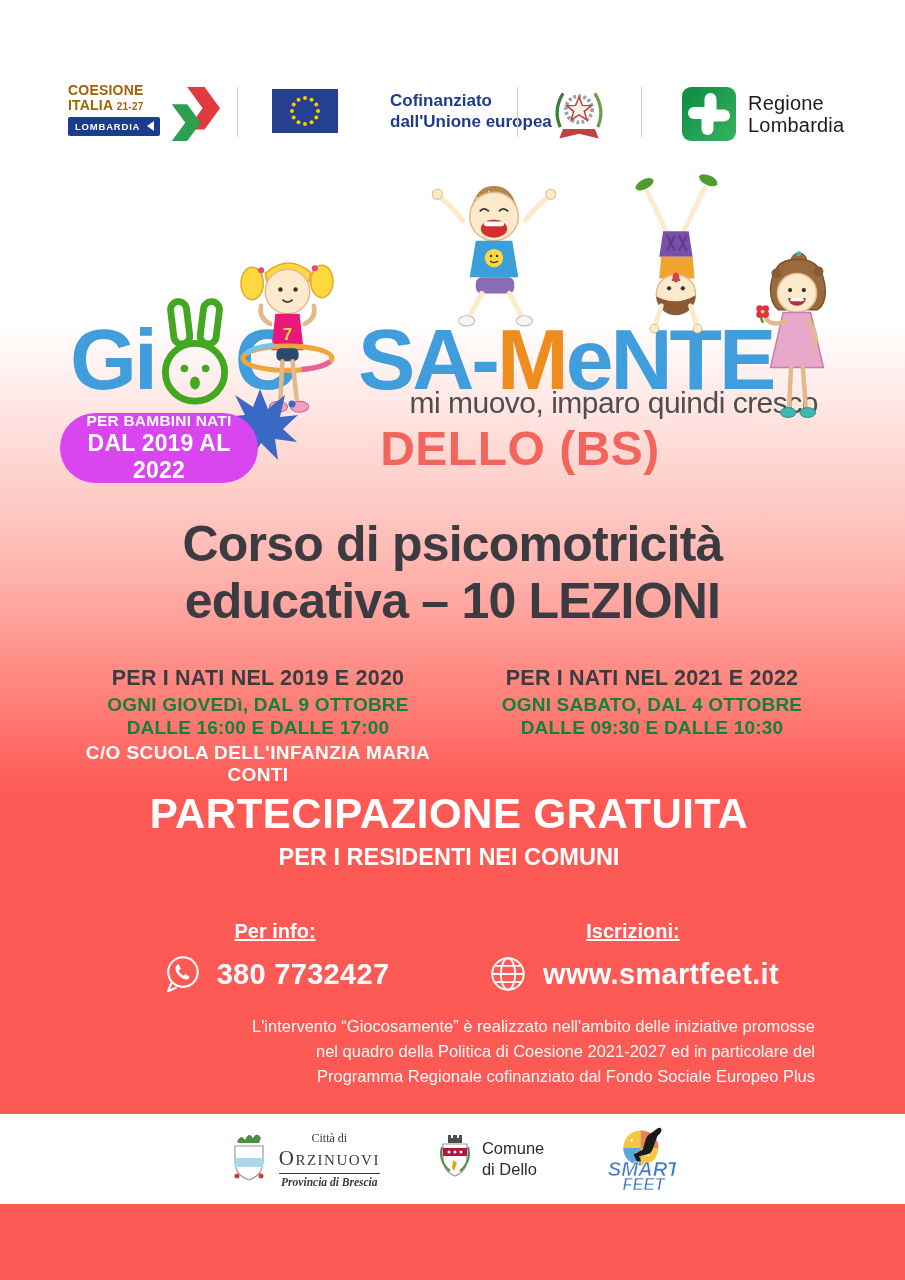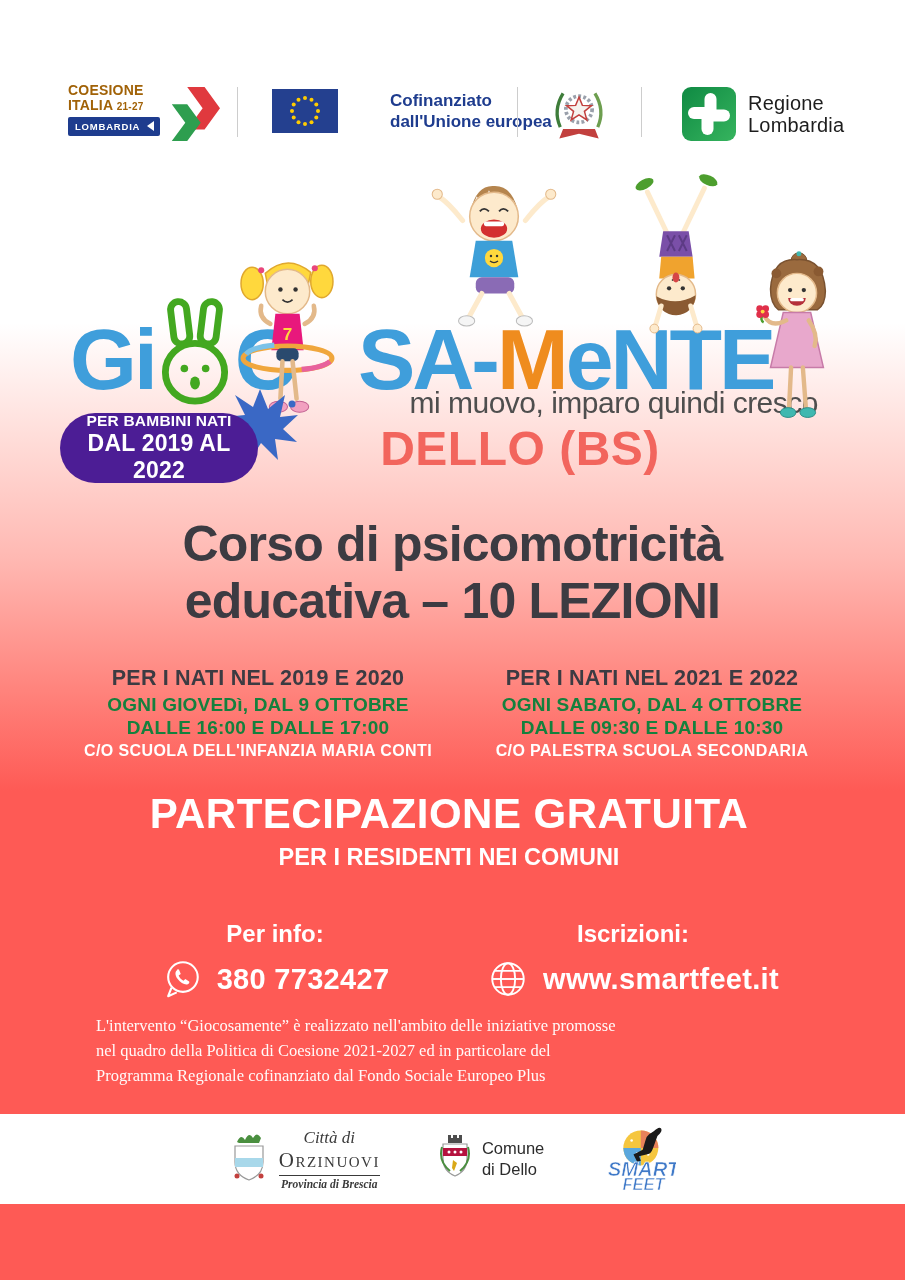--- a/index.html
+++ b/index.html
@@ -26,59 +26,59 @@
   .regione-text{color:#1d1d1d;font-size:20px;line-height:1.12;letter-spacing:.2px;}
 
   
   #wordmark{left:70px;top:303px;height:98px;display:flex;align-items:flex-end;
     font-weight:800;font-size:86px;line-height:.95;color:#3f9edb;letter-spacing:-3px;white-space:nowrap;}
   #wordmark .m-orange{color:#ef8c1e;}
   #wordmark .girl-gap{display:inline-block;width:64px;}
   #tagline{left:330px;top:386px;width:488px;text-align:right;font-size:30px;color:#4e4e4e;letter-spacing:-.5px;}
 
   
-  #badge{left:60px;top:413px;width:198px;height:70px;background:#4c1d95;border-radius:36px;
+  #badge{left:60px;top:413px;width:198px;height:70px;background:#d946ef;border-radius:36px;
     color:#fff;text-align:center;display:flex;flex-direction:column;justify-content:center;z-index:4;}
   #badge .b1{font-size:15.5px;font-weight:800;letter-spacing:.2px;}
   #badge .b2{font-size:23px;font-weight:800;letter-spacing:.2px;}
   #splat{left:222px;top:386px;z-index:3;}
   #location{left:280px;top:421px;width:480px;text-align:center;
     font-size:48px;font-weight:800;color:#f2655d;letter-spacing:.5px;}
 
   
   #main-title{left:0;top:516px;width:905px;text-align:center;
     font-size:50px;font-weight:700;color:#3c3b42;line-height:1.14;letter-spacing:-.8px;}
 
   
   .sched{top:666px;width:400px;text-align:center;}
   .sched .who{font-size:21.5px;font-weight:800;color:#3c3b42;margin-bottom:3px;letter-spacing:.2px;}
   .sched .when,.sched .time{font-size:19px;font-weight:800;color:#15803d;line-height:1.2;letter-spacing:.2px;}
-  .sched .where{font-size:16px;font-weight:800;color:#fff;margin-top:2px;letter-spacing:.4px;}
+  .sched .where{font-size:19px;font-weight:800;color:#fff;margin-top:2px;letter-spacing:.4px;}
 
   
   #free{left:0;top:790px;width:898px;text-align:center;color:#fff;}
   #free .f1{font-size:42px;font-weight:800;letter-spacing:.5px;}
   #free .f2{font-size:23.5px;font-weight:800;margin-top:6px;}
   #free .f3{font-size:24px;font-weight:800;margin-top:3px;}
 
   
   .contact{top:920px;width:370px;text-align:center;color:#fff;}
-  .contact .clabel{font-size:24px;font-weight:700;margin-bottom:10px;}
+  .contact .clabel{font-size:20px;font-weight:700;margin-bottom:10px;text-decoration:underline;}
   .contact .crow{display:flex;align-items:center;justify-content:center;gap:14px;}
   .contact .cvalue{font-size:29px;font-weight:800;letter-spacing:.3px;}
 
   
-  #disclaimer{left:96px;top:1014px;width:745px;text-align:left;
-    color:rgba(255,255,255,.97);font-size:16.5px;line-height:1.5;font-family:Liberation Serif, serif;}
+  #disclaimer{left:70px;top:1014px;width:745px;text-align:right;
+    color:rgba(255,255,255,.97);font-size:16.5px;line-height:1.5;}
 
   
   #footer-logos{left:0;top:1114px;width:905px;height:90px;display:flex;align-items:center;justify-content:center;gap:58px;}
   .flogo{display:flex;align-items:center;gap:10px;}
   .orz-text{font-family:"Liberation Serif", serif;color:#3a3a3a;text-align:center;}
-  .orz-l1{font-style:italic;font-size:17px;}
+  .orz-l1{font-size:12px;}
   .orz-l2{font-variant:small-caps;font-size:21px;letter-spacing:1.5px;border-bottom:1px solid #3a3a3a;padding-bottom:2px;}
   .orz-l3{font-style:italic;font-weight:bold;font-size:11.5px;margin-top:2px;}
   .dello-text{font-size:16.5px;color:#2c2c2c;line-height:1.25;}
 </style>
 </head>
 <body>
 
 <div id="poster">
   <div class="abs" id="bg-gradient"></div>
   <div class="abs" id="band-white"></div>
@@ -304,21 +304,20 @@
   <div class="abs sched" style="left:58px;">
     <div class="who">PER I NATI NEL 2019 E 2020</div>
     <div class="when">OGNI GIOVEDì, DAL 9 OTTOBRE</div>
     <div class="time">DALLE 16:00 E DALLE 17:00</div>
     <div class="where">C/O SCUOLA DELL'INFANZIA MARIA CONTI</div>
   </div>
   <div class="abs sched" style="left:452px;">
     <div class="who">PER I NATI NEL 2021 E 2022</div>
     <div class="when">OGNI SABATO, DAL 4 OTTOBRE</div>
     <div class="time">DALLE 09:30 E DALLE 10:30</div>
-    <div class="where">C/O PALESTRA SCUOLA SECONDARIA</div>
   </div>
 
   <div class="abs" id="free">
     <div class="f1">PARTECIPAZIONE GRATUITA</div>
     <div class="f2">PER I RESIDENTI NEI COMUNI</div>
   </div>
 
   <div class="abs contact" style="left:90px;">
     <div class="clabel">Per info:</div>
     <div class="crow">

